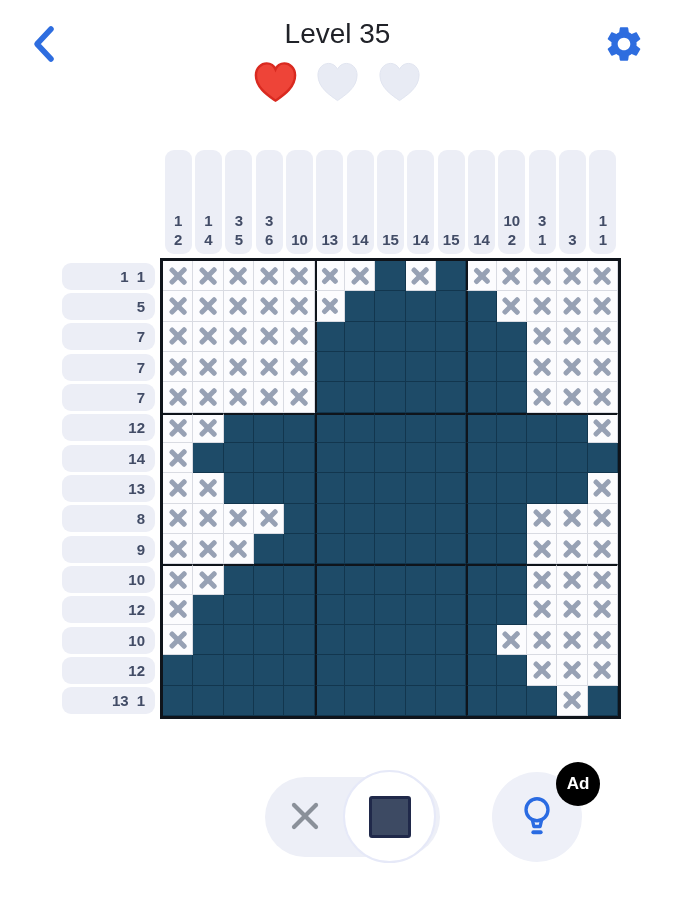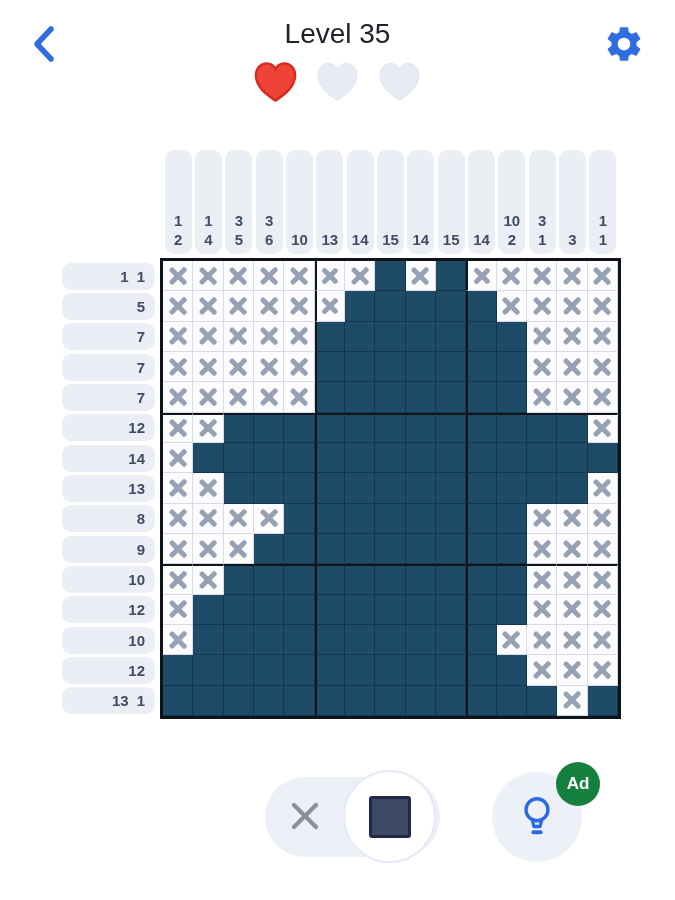--- a/index.html
+++ b/index.html
@@ -57,21 +57,21 @@
                display:flex; align-items:center; justify-content:center; }
   .fillmode-btn { position:absolute; left:343px; top:770px; width:93px; height:93px;
                   border-radius:50%; background:#ffffff; border:2px solid #e6e9f8;
                   cursor:pointer; display:flex; align-items:center; justify-content:center; }
   .fill-square { width:42px; height:42px; background:#3d4a63;
                  border:3px solid #20294a; border-radius:3px; }
   .hint-btn { position:absolute; left:492px; top:772px; width:90px; height:90px;
               border-radius:50%; background:#eef0f8; border:none; cursor:pointer;
               display:flex; align-items:center; justify-content:center; }
   .ad-badge { position:absolute; left:556px; top:762px; width:44px; height:44px;
-              border-radius:50%; background:#15803d; color:#ffffff; font-weight:bold;
+              border-radius:50%; background:#000000; color:#ffffff; font-weight:bold;
               font-size:17px; display:flex; align-items:center; justify-content:center; }
 </style>
 </head>
 <body>
 
 <button class="back-btn">
   <span>
     <svg viewBox="0 0 28 40" width="30" height="40" fill="none">
       <polyline points="21,5 7,20 21,35" stroke="#2e6ddf" stroke-width="5.5" stroke-linecap="round" stroke-linejoin="round"></polyline>
     </svg>

